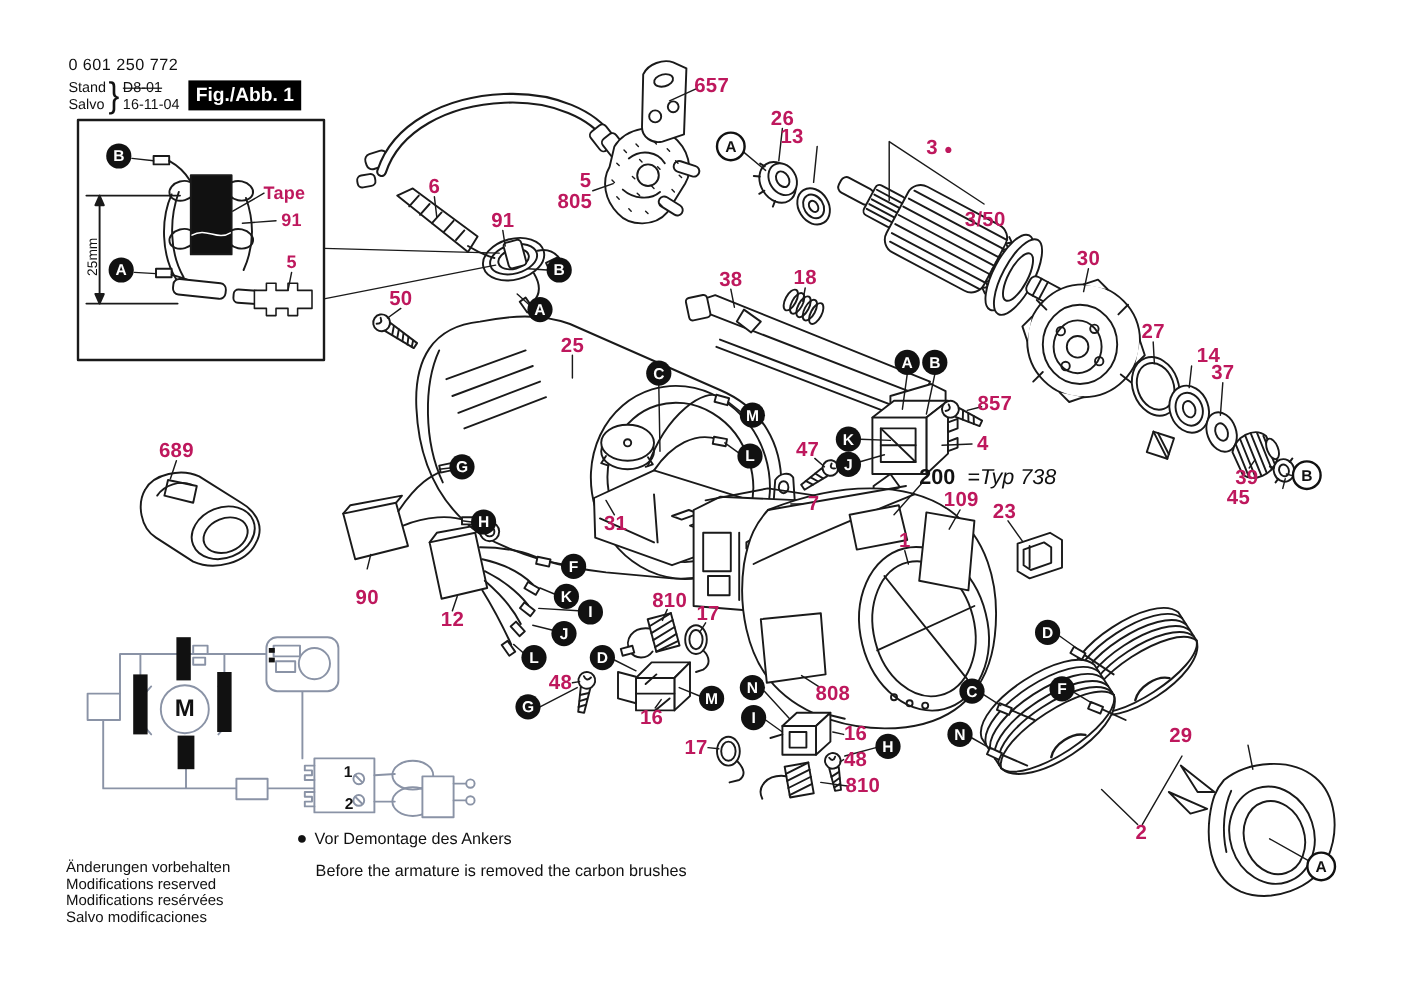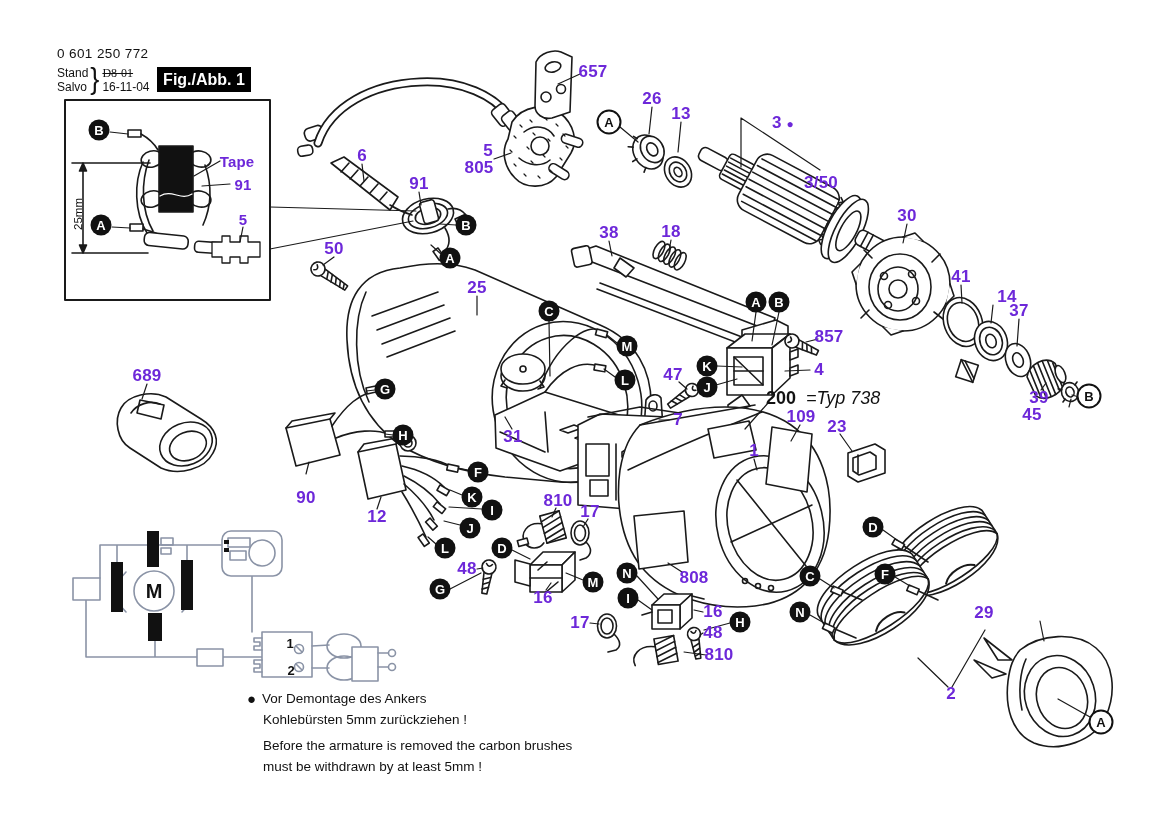--- a/index.html
+++ b/index.html
@@ -1,32 +1,32 @@
 <!DOCTYPE html>
 <html><head>
 <meta charset="utf-8">
 <style>
   html,body{margin:0;padding:0;background:#fff;}
   #stage{position:relative;width:1169px;height:826px;background:#fff;overflow:hidden;
          font-family:"Liberation Sans",sans-serif;color:#111;}
   svg{position:absolute;left:0;top:0;}
   .pn{position:absolute;transform:translate(-50%,-50%);font:bold 17px "Liberation Sans",sans-serif;
-      color:#6d28d9;white-space:nowrap;letter-spacing:.2px;}
+      color:#be185d;white-space:nowrap;letter-spacing:.2px;}
   .pn.small{font-size:15px;}
   .bg{position:absolute;width:21px;height:21px;background:#111;color:#fff;border-radius:50%;
       font:bold 13px/21px "Liberation Sans",sans-serif;text-align:center;
       transform:translate(-50%,-50%);font-style:normal;}
   .bg.out{background:#fff;color:#111;border:2px solid #111;width:21px;height:21px;
       line-height:21px;font-size:13px;}
   .hdr{position:absolute;left:57px;top:46px;}
   .hdr .pno{font-size:13.5px;letter-spacing:.4px;}
   .si{display:flex;align-items:center;margin-top:3px;}
   .si .col{display:flex;flex-direction:column;font-size:12px;line-height:14px;}
   .si .brace{font-size:27px;font-weight:200;margin:0 3px 0 2px;transform:scaleY(1.1);}
-  .strike{text-decoration:line-through;font-family:Liberation Serif, serif;}
+  .strike{text-decoration:line-through;}
   .figbox{position:absolute;left:157px;top:67px;width:94px;height:25px;background:#000;color:#fff;
       font:bold 16px/25px "Liberation Sans",sans-serif;text-align:center;}
   .dim{position:absolute;left:62px;top:208px;transform:rotate(-90deg);transform-origin:center;
       font-size:11.5px;white-space:nowrap;}
   .typnote{position:absolute;left:766px;top:398px;transform:translateY(-50%);white-space:nowrap;
       font-size:18px;}
   .typnote .n{font-weight:bold;}
   .typnote .t{font-style:italic;margin-left:5px;}
   .schlbl{position:absolute;transform:translate(-50%,-50%);font-weight:bold;color:#111;}
   .notes{position:absolute;left:247px;top:689px;width:340px;font-size:13.5px;line-height:20.5px;}
@@ -463,25 +463,25 @@
 <b class="pn small" style="left:243px;top:184px">91</b>
 <b class="pn small" style="left:243px;top:219px">5</b>
 <div class="dim">25mm</div>
 
 <b class="pn" style="left:593px;top:72px">657</b>
 <b class="pn" style="left:362px;top:156px">6</b>
 <b class="pn" style="left:488px;top:151px">5</b>
 <b class="pn" style="left:479px;top:168px">805</b>
 <b class="pn" style="left:419px;top:184px">91</b>
 <b class="pn" style="left:652px;top:99px">26</b>
-<b class="pn" style="left:681px;top:114px">13</b>
+<b class="pn" style="left:660px;top:114px">13</b>
 <b class="pn" style="left:783px;top:123px"><span>3</span><span class="p3dot">●</span></b>
 <b class="pn" style="left:821px;top:183px">3/50</b>
 <b class="pn" style="left:907px;top:216px">30</b>
-<b class="pn" style="left:961px;top:277px">41</b>
+<b class="pn" style="left:961px;top:277px">27</b>
 <b class="pn" style="left:1007px;top:297px">14</b>
 <b class="pn" style="left:1019px;top:311px">37</b>
 <b class="pn" style="left:1039px;top:398px">39</b>
 <b class="pn" style="left:1032px;top:415px">45</b>
 <b class="pn" style="left:609px;top:233px">38</b>
 <b class="pn" style="left:671px;top:232px">18</b>
 <b class="pn" style="left:334px;top:249px">50</b>
 <b class="pn" style="left:477px;top:288px">25</b>
 <b class="pn" style="left:829px;top:337px">857</b>
 <b class="pn" style="left:819px;top:370px">4</b>
@@ -544,20 +544,24 @@
 
 <span class="schlbl" style="left:154px;top:591px;font-size:20px">M</span>
 <span class="schlbl" style="left:290px;top:643px;font-size:13px">1</span>
 <span class="schlbl" style="left:291px;top:670px;font-size:13px">2</span>
 
 <div class="notes">
   <div class="row">
     <span class="blt">●</span>
     <span>Vor Demontage des Ankers</span>
   </div>
-  <div class="ind">Kohlebürsten 5mm zurückziehen !</div>
   <div class="gap"></div>
   <div class="ind">Before the armature is removed the carbon brushes</div>
-  <div class="ind">must be withdrawn by at least 5mm !</div>
 </div>
 
-
+<div class="footer">
+  <div>Änderungen vorbehalten</div>
+  <div>Modifications reserved</div>
+  <div>Modifications resérvées</div>
+  <div>Salvo modificaciones</div>
 </div>
 
+</div>
+
 </body></html>

